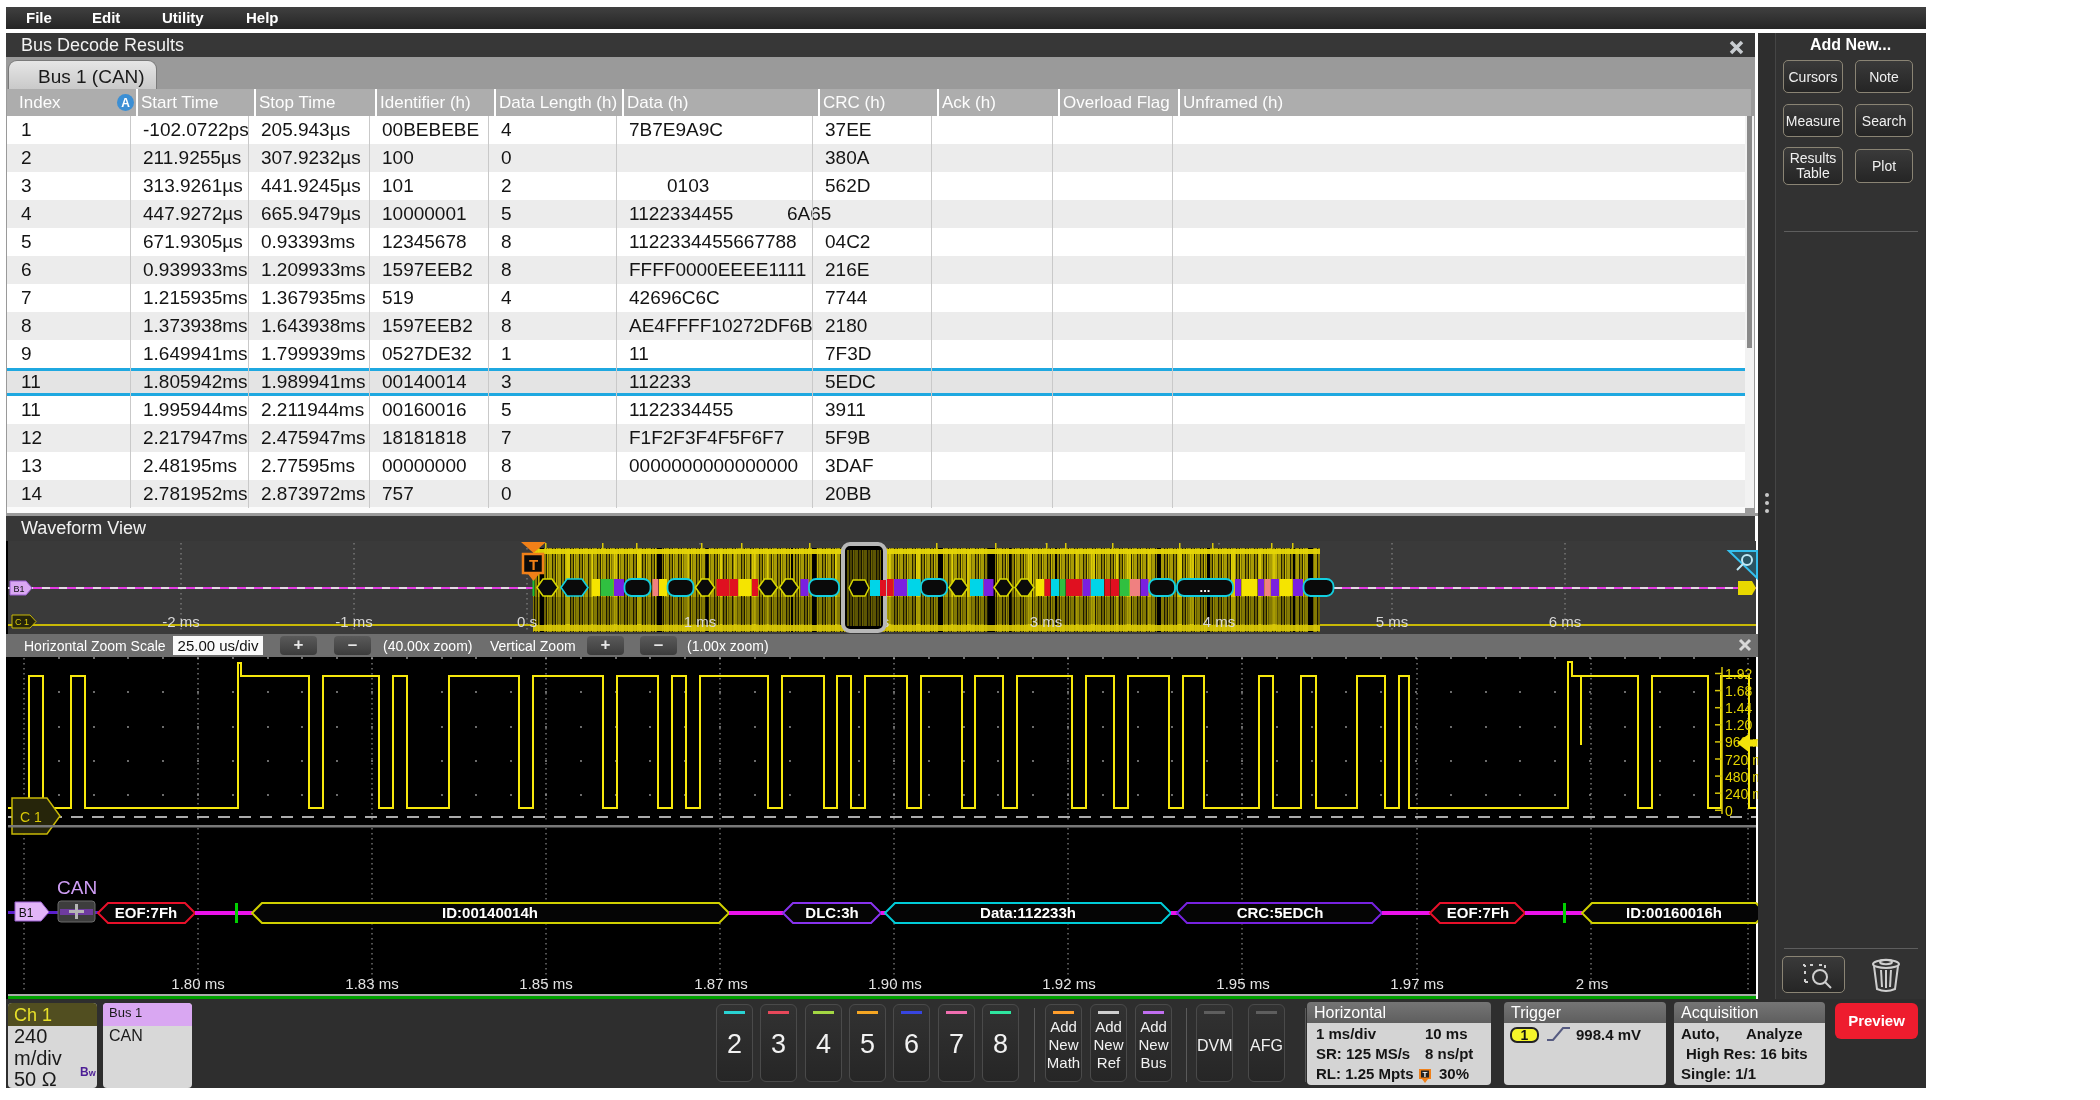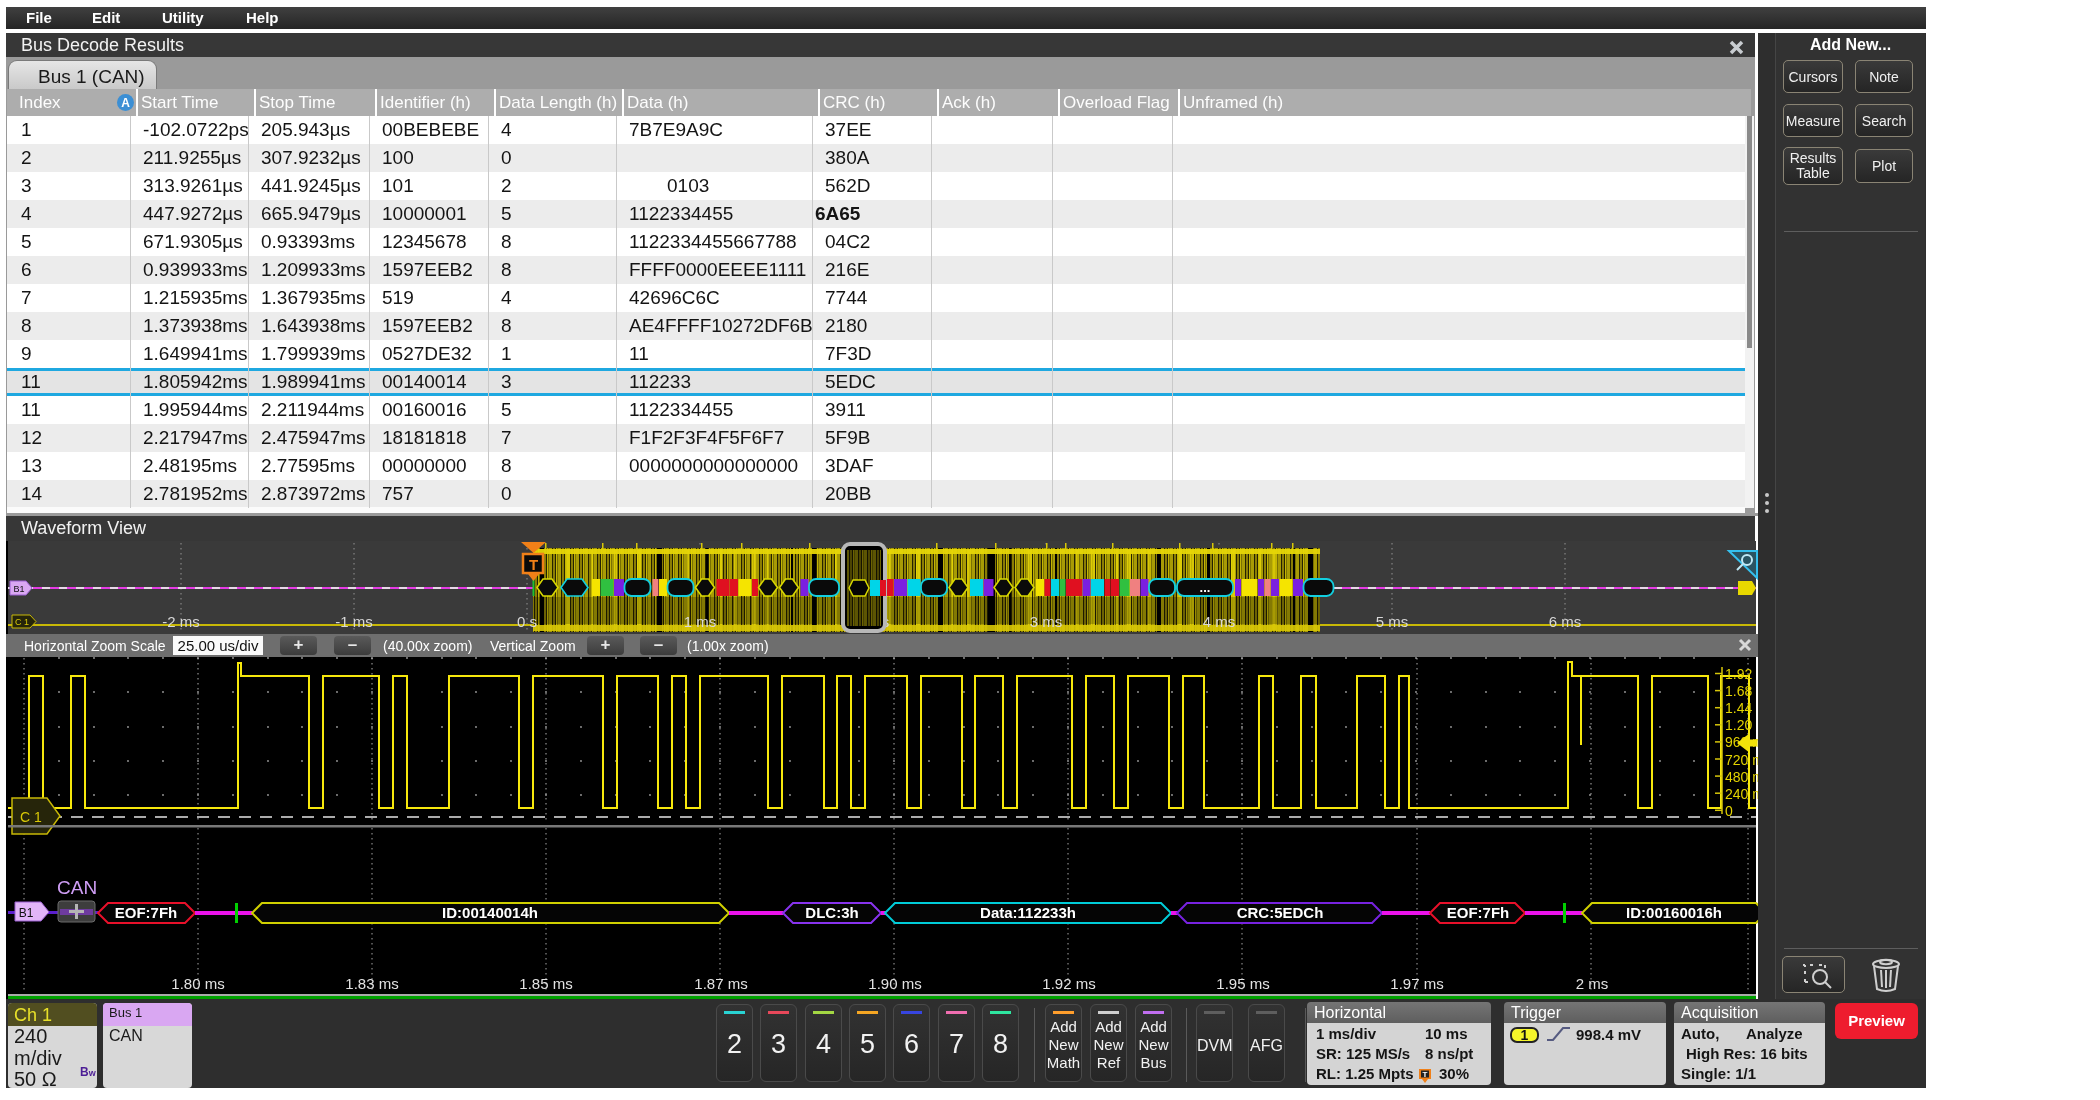--- a/index.html
+++ b/index.html
@@ -96,21 +96,21 @@
       </div>
     </div>
     <div style="position:absolute;left:7px;top:200.0px;width:1738px;height:28.0px;background:#ececec;">
       <div style="position:absolute;top:50%;transform:translateY(-50%);width:100%;height:20px;line-height:20px;">
         <span style="position:absolute;left:14px;">4</span>
         <span style="position:absolute;left:136px;">447.9272µs</span>
         <span style="position:absolute;left:254px;">665.9479µs</span>
         <span style="position:absolute;left:375px;">10000001</span>
         <span style="position:absolute;left:494px;">5</span>
         <span style="position:absolute;left:622px;">1122334455</span>
-        <span style="position:absolute;left:808px;font-weight:bold;">6A65</span>
+        <span style="position:absolute;left:780px;">6A65</span>
       </div>
     </div>
     <div style="position:absolute;left:7px;top:228.0px;width:1738px;height:28.0px;background:#ffffff;">
       <div style="position:absolute;top:50%;transform:translateY(-50%);width:100%;height:20px;line-height:20px;">
         <span style="position:absolute;left:14px;">5</span>
         <span style="position:absolute;left:136px;">671.9305µs</span>
         <span style="position:absolute;left:254px;">0.93393ms</span>
         <span style="position:absolute;left:375px;">12345678</span>
         <span style="position:absolute;left:494px;">8</span>
         <span style="position:absolute;left:622px;">1122334455667788</span>

